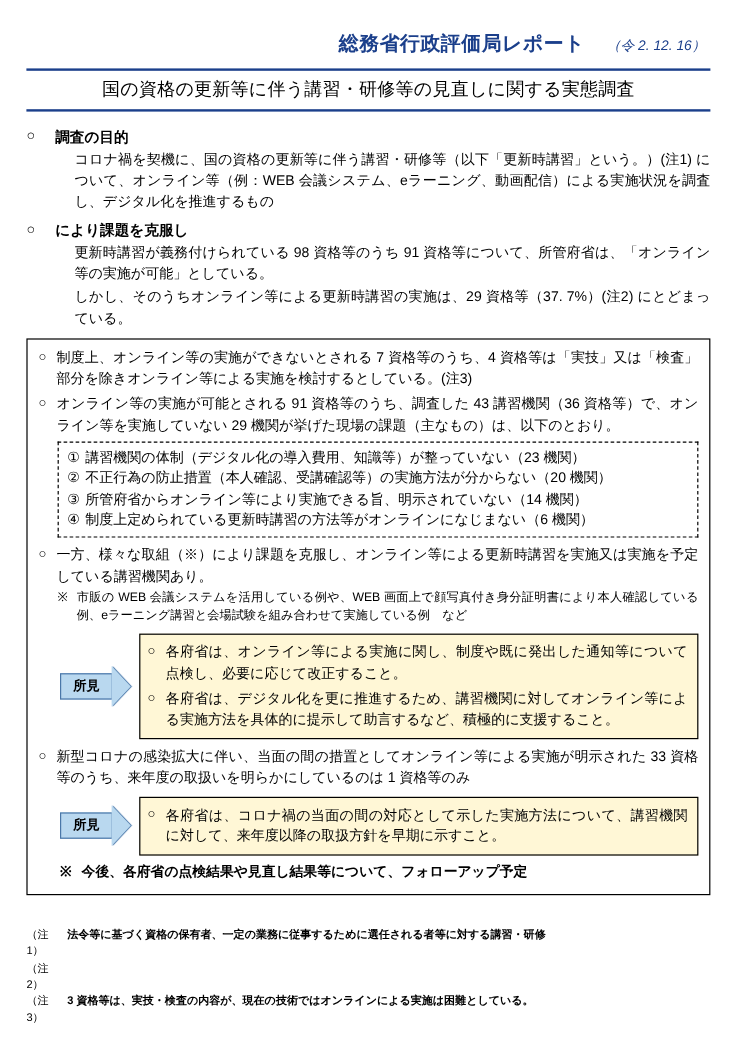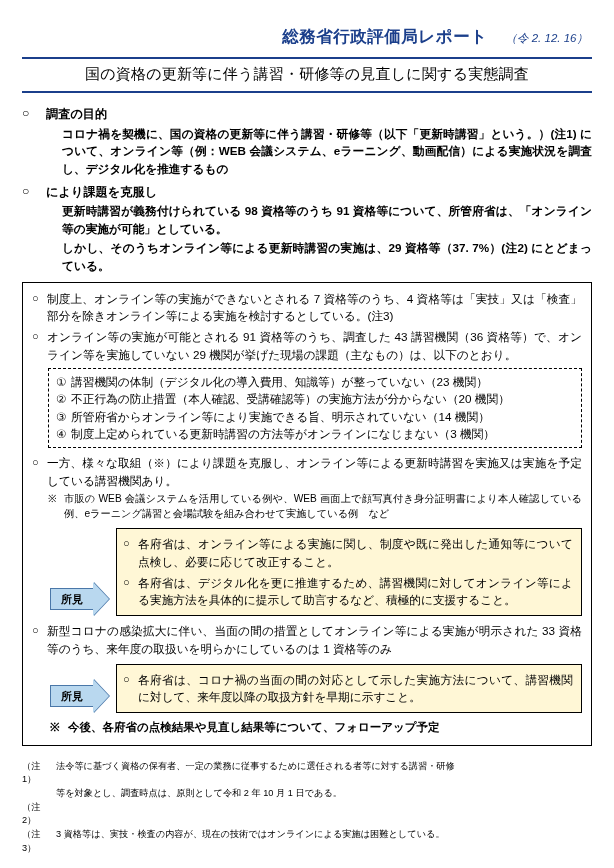--- a/index.html
+++ b/index.html
@@ -74,21 +74,20 @@
   }
   .sec-head-label {
     font-weight: bold;
     font-size: 12.2px;
     margin-left: 8px;
   }
   .para {
     margin-left: 40px;
     margin-top: 1px;
     text-align: justify;
-    font-weight: bold;
   }
   
   .mainbox {
     margin-top: 7px;
     border: 1.4px solid #000;
     padding: 7px 9px 8px 9px;
   }
   .bullet-row {
     display: flex;
     align-items: flex-start;
@@ -133,21 +132,21 @@
   
   .finding-wrap {
     display: flex;
     align-items: stretch;
     margin: 6px 0 6px 18px;
   }
   .finding-tag {
     position: relative;
     flex: 0 0 66px;
     display: flex;
-    align-items: flex-end;
+    align-items: center;
   }
   .arrow {
     position: relative;
     width: 62px;
     height: 34px;
     display: flex;
     align-items: center;
   }
   .arrow .shaft {
     background: #b9d8ef;
@@ -193,20 +192,21 @@
     display: flex;
     align-items: flex-start;
     margin-bottom: 1px;
   }
   .fn-mark {
     flex: 0 0 34px;
   }
   .fn-text {
     flex: 1 1 auto;
     text-align: justify;
+    font-weight: bold;
   }
   .fn-cont {
     margin-left: 34px;
   }
   .star-row {
     display: flex;
     align-items: flex-start;
     margin: 6px 0 0 18px;
     font-weight: bold;
     font-size: 11.5px;
@@ -274,21 +274,21 @@
         <div class="dash-item">
           <span class="dash-num">②</span>
           <span class="bullet-text">不正行為の防止措置（本人確認、受講確認等）の実施方法が分からない（20 機関）</span>
         </div>
         <div class="dash-item">
           <span class="dash-num">③</span>
           <span class="bullet-text">所管府省からオンライン等により実施できる旨、明示されていない（14 機関）</span>
         </div>
         <div class="dash-item">
           <span class="dash-num">④</span>
-          <span class="bullet-text">制度上定められている更新時講習の方法等がオンラインになじまない（3 機関）</span>
+          <span class="bullet-text">制度上定められている更新時講習の方法等がオンラインになじまない（6 機関）</span>
         </div>
       </div>
 
       <div class="bullet-row">
         <span class="bullet-mark">○</span>
         <span class="bullet-text">一方、様々な取組（※）により課題を克服し、オンライン等による更新時講習を実施又は実施を予定している講習機関あり。</span>
       </div>
 
       <div class="note-row">
         <span class="note-mark">※</span>
@@ -340,21 +340,20 @@
       </div>
 
     </div>
   </div>
 
   <div class="footer-notes">
     <div class="fn-row">
       <span class="fn-mark">（注 1）</span>
       <span class="fn-text">法令等に基づく資格の保有者、一定の業務に従事するために選任される者等に対する講習・研修</span>
     </div>
-    <div class="fn-cont">等を対象とし、調査時点は、原則として令和 2 年 10 月 1 日である。</div>
     <div class="fn-row">
       <span class="fn-mark">（注 2）</span>
     </div>
     <div class="fn-row">
       <span class="fn-mark">（注 3）</span>
       <span class="fn-text">3 資格等は、実技・検査の内容が、現在の技術ではオンラインによる実施は困難としている。</span>
     </div>
   </div>
 
 </div>

